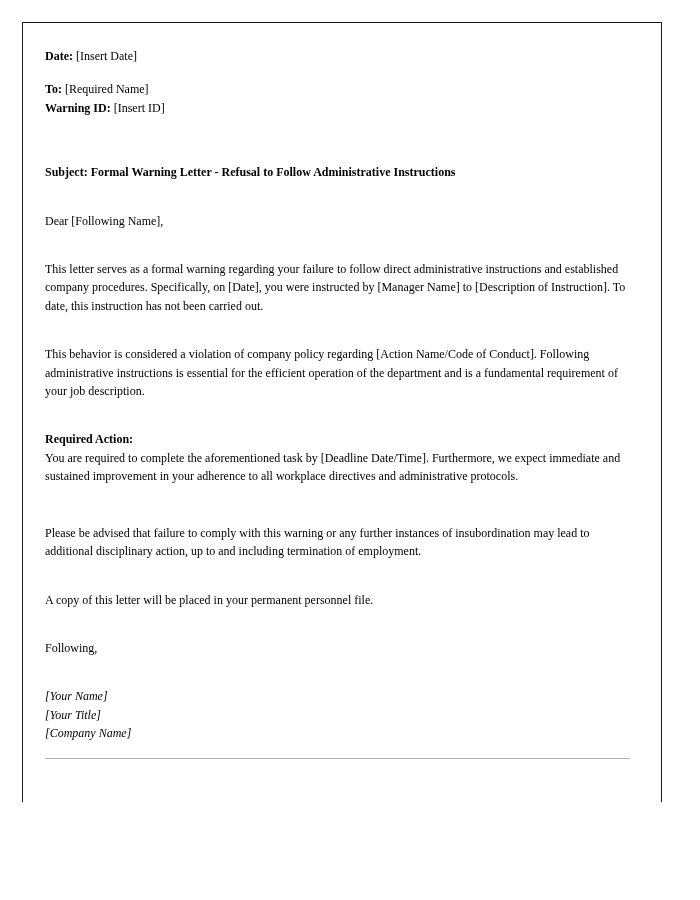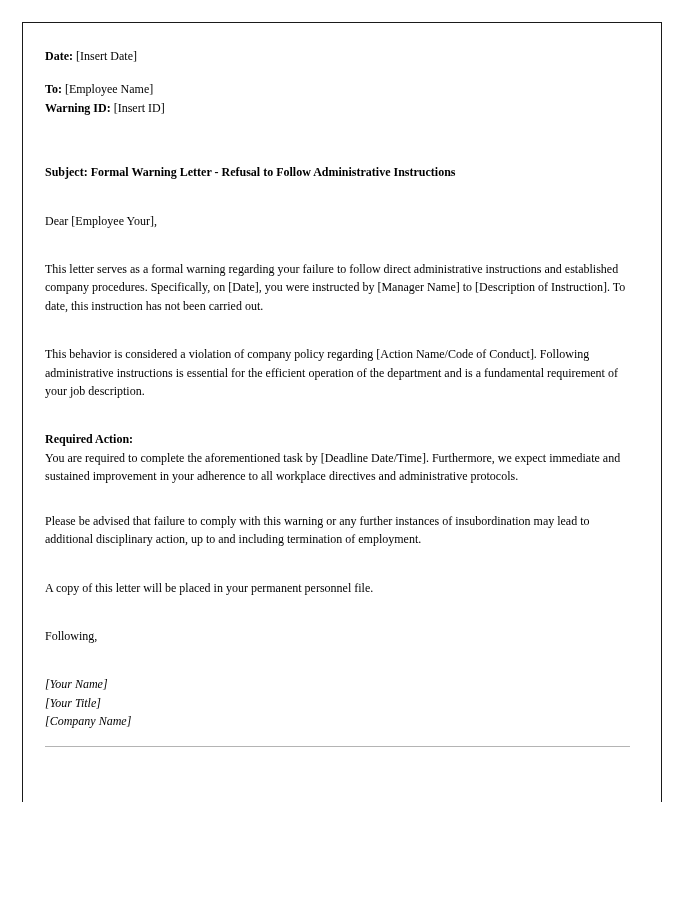--- a/index.html
+++ b/index.html
@@ -38,21 +38,21 @@
     font-size: 12px;
     line-height: 18.4px;
     text-align: left;
   }
 
   .block {
     margin: 0 0 15px 0;
   }
 
   .block.tight {
-    margin-bottom: 4px;
+    margin-bottom: 16px;
   }
 
   .line {
     display: block;
   }
 
   .lbl {
     font-weight: bold;
   }
 
@@ -90,31 +90,31 @@
 <body>
 
 <div class="page">
   <div class="page-inner doc-text">
 
     <div class="block">
       <span class="line"><span class="lbl">Date:</span> <span>[Insert Date]</span></span>
     </div>
 
     <div class="block">
-      <span class="line"><span class="lbl">To:</span> <span>[Employee Name]</span></span>
+      <span class="line"><span class="lbl">To:</span> <span>[Required Name]</span></span>
       <span class="line"><span class="lbl">Warning ID:</span> <span>[Insert ID]</span></span>
     </div>
 
     <div class="gap-sm"></div>
 
     <div class="subject">Subject: Formal Warning Letter - Refusal to Follow Administrative Instructions</div>
 
     <div class="gap-sm"></div>
 
-    <div class="para">Dear [Employee Your],</div>
+    <div class="para">Dear [Following Name],</div>
 
     <div class="gap-sm"></div>
 
     <div class="para">This letter serves as a formal warning regarding your failure to follow direct administrative instructions and established company procedures. Specifically, on [Date], you were instructed by [Manager Name] to [Description of Instruction]. To date, this instruction has not been carried out.</div>
 
     <div class="gap-sm"></div>
 
     <div class="para">This behavior is considered a violation of company policy regarding [Action Name/Code of Conduct]. Following administrative instructions is essential for the efficient operation of the department and is a fundamental requirement of your job description.</div>
 
     <div class="gap-sm"></div>

